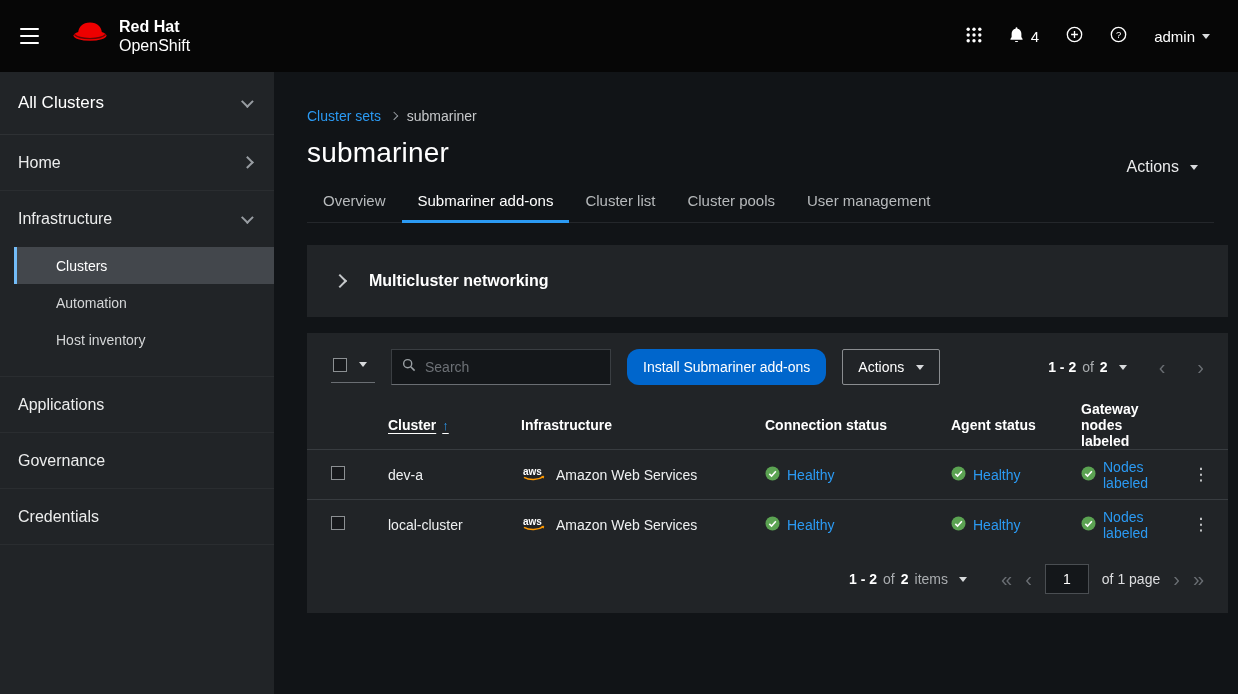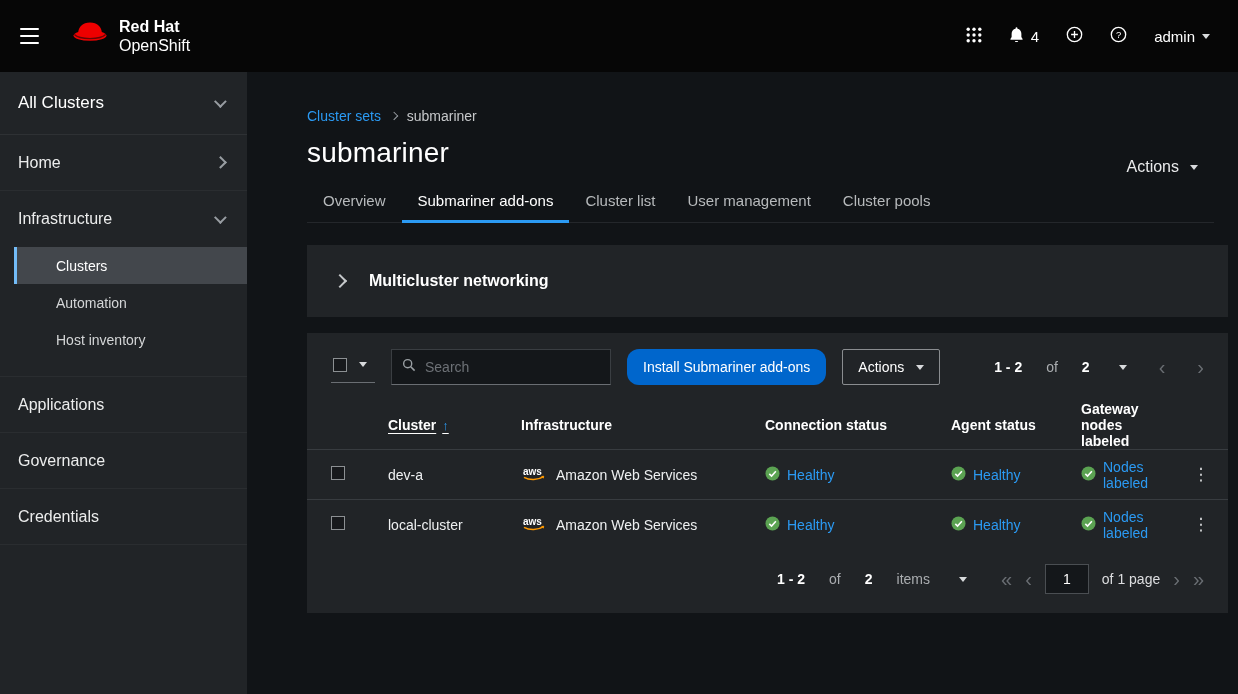--- a/index.html
+++ b/index.html
@@ -23,21 +23,21 @@
   .hamburger { display:flex; flex-direction:column; gap:4.5px; width:19px; margin-right:30px; }
   .hamburger .bar { height:2.4px; background:#fff; border-radius:1px; }
   .brand { display:flex; align-items:flex-start; gap:8px; }
   .brand-text { display:flex; flex-direction:column; line-height:1.2; color:#fff; }
   .brand-text .b1 { font-weight:700; font-size:16px; }
   .brand-text .b2 { font-weight:400; font-size:16px; }
   .mast-right { margin-left:auto; display:flex; align-items:center; gap:27px; }
   .mast-btn { display:flex; align-items:center; gap:7px; color:#fff; font-size:15px; }
 
   
-  .sidebar { position:absolute; top:72px; left:0; width:247px; height:622px; background:#212427; color:#e9eaeb; }
+  .sidebar { position:absolute; top:72px; left:0; width:274px; height:622px; background:#212427; color:#e9eaeb; }
   .switcher { height:63px; display:flex; align-items:center; justify-content:space-between;
     padding:0 22px 0 18px; font-size:17px; color:#fff; border-bottom:1px solid #2e3134; cursor:pointer; }
   .nav-item { height:56px; display:flex; align-items:center; justify-content:space-between;
     padding:0 22px 0 18px; font-size:16px; color:#eceded; border-bottom:1px solid #2a2d30; cursor:pointer; }
   .subnav { list-style:none; padding:0 0 18px 0; border-bottom:1px solid #2a2d30; }
   .subnav li { height:37px; display:flex; align-items:center; font-size:14px; color:#d4d6d7;
     margin-left:14px; padding-left:42px; cursor:pointer; }
   .subnav li.selected { background:#43474c; border-left:3px solid #73bcf7; padding-left:39px; color:#fff; }
 
   
@@ -67,21 +67,21 @@
     border-bottom:1px solid #6a6e73; }
   .checkbox { width:14px; height:14px; border:1px solid #8c9093; background:#17191c; display:inline-block; cursor:pointer; }
   .search { display:flex; align-items:center; width:220px; height:36px; background:#14171a;
     border:1px solid #3a3e42; border-bottom-color:#6a6e73; padding:0 10px; gap:9px; }
   .search input { flex:1; min-width:0; background:transparent; border:none; outline:none; color:#eceded; font-size:14px; font-family:inherit; }
   .search input::placeholder { color:#6d7176; }
   .btn-primary { background:#0066cc; color:#fff; font-size:14px; padding:10px 16px; border-radius:12px; }
   .btn-outline { display:flex; align-items:center; gap:12px; border:1px solid #8a8d90; color:#fff;
     font-size:14px; padding:9px 15px; border-radius:2px; background:transparent; }
   .spacer { flex:1; }
-  .pg-toggle { display:flex; align-items:center; gap:24px; color:#e9eaeb; font-size:14px;justify-content:space-between; }
+  .pg-toggle { display:flex; align-items:center; gap:6px; color:#e9eaeb; font-size:14px;justify-content:space-between; }
   .pg-toggle b { color:#fff; font-weight:700; }
   .muted { color:#aaadb0; font-weight:400; }
   .pg-toggle .caret { margin-left:5px; }
   .pg-arrows { display:flex; align-items:center; gap:32px; margin-left:16px; margin-right:6px; }
   .pg-nav { font-size:20px; line-height:1; color:#6a6e73; }
   .pg-nav.disabled { color:#6a6e73; cursor:default; }
 
   
   .trow { display:grid; grid-template-columns:61px 113px 224px 166px 110px 1fr 54px;
     align-items:center; min-height:50px; border-top:1px solid #383c40; font-size:14px; color:#eef0f1;gap:20px; }
@@ -214,22 +214,22 @@
       </nav>
       <h1 class="title">submariner</h1>
       <button class="page-actions">
         <span>Actions</span>
         <span class="caret"></span>
       </button>
       <div class="tabs">
         <div class="tab">Overview</div>
         <div class="tab active">Submariner add-ons</div>
         <div class="tab">Cluster list</div>
+        <div class="tab">Cluster pools</div>
         <div class="tab">User management</div>
-        <div class="tab">Cluster pools</div>
       </div>
     </div>
 
     <section class="content">
 
       <div class="card expand-card">
         <span class="chev right"></span>
         <span class="card-title">Multicluster networking</span>
       </div>
 

